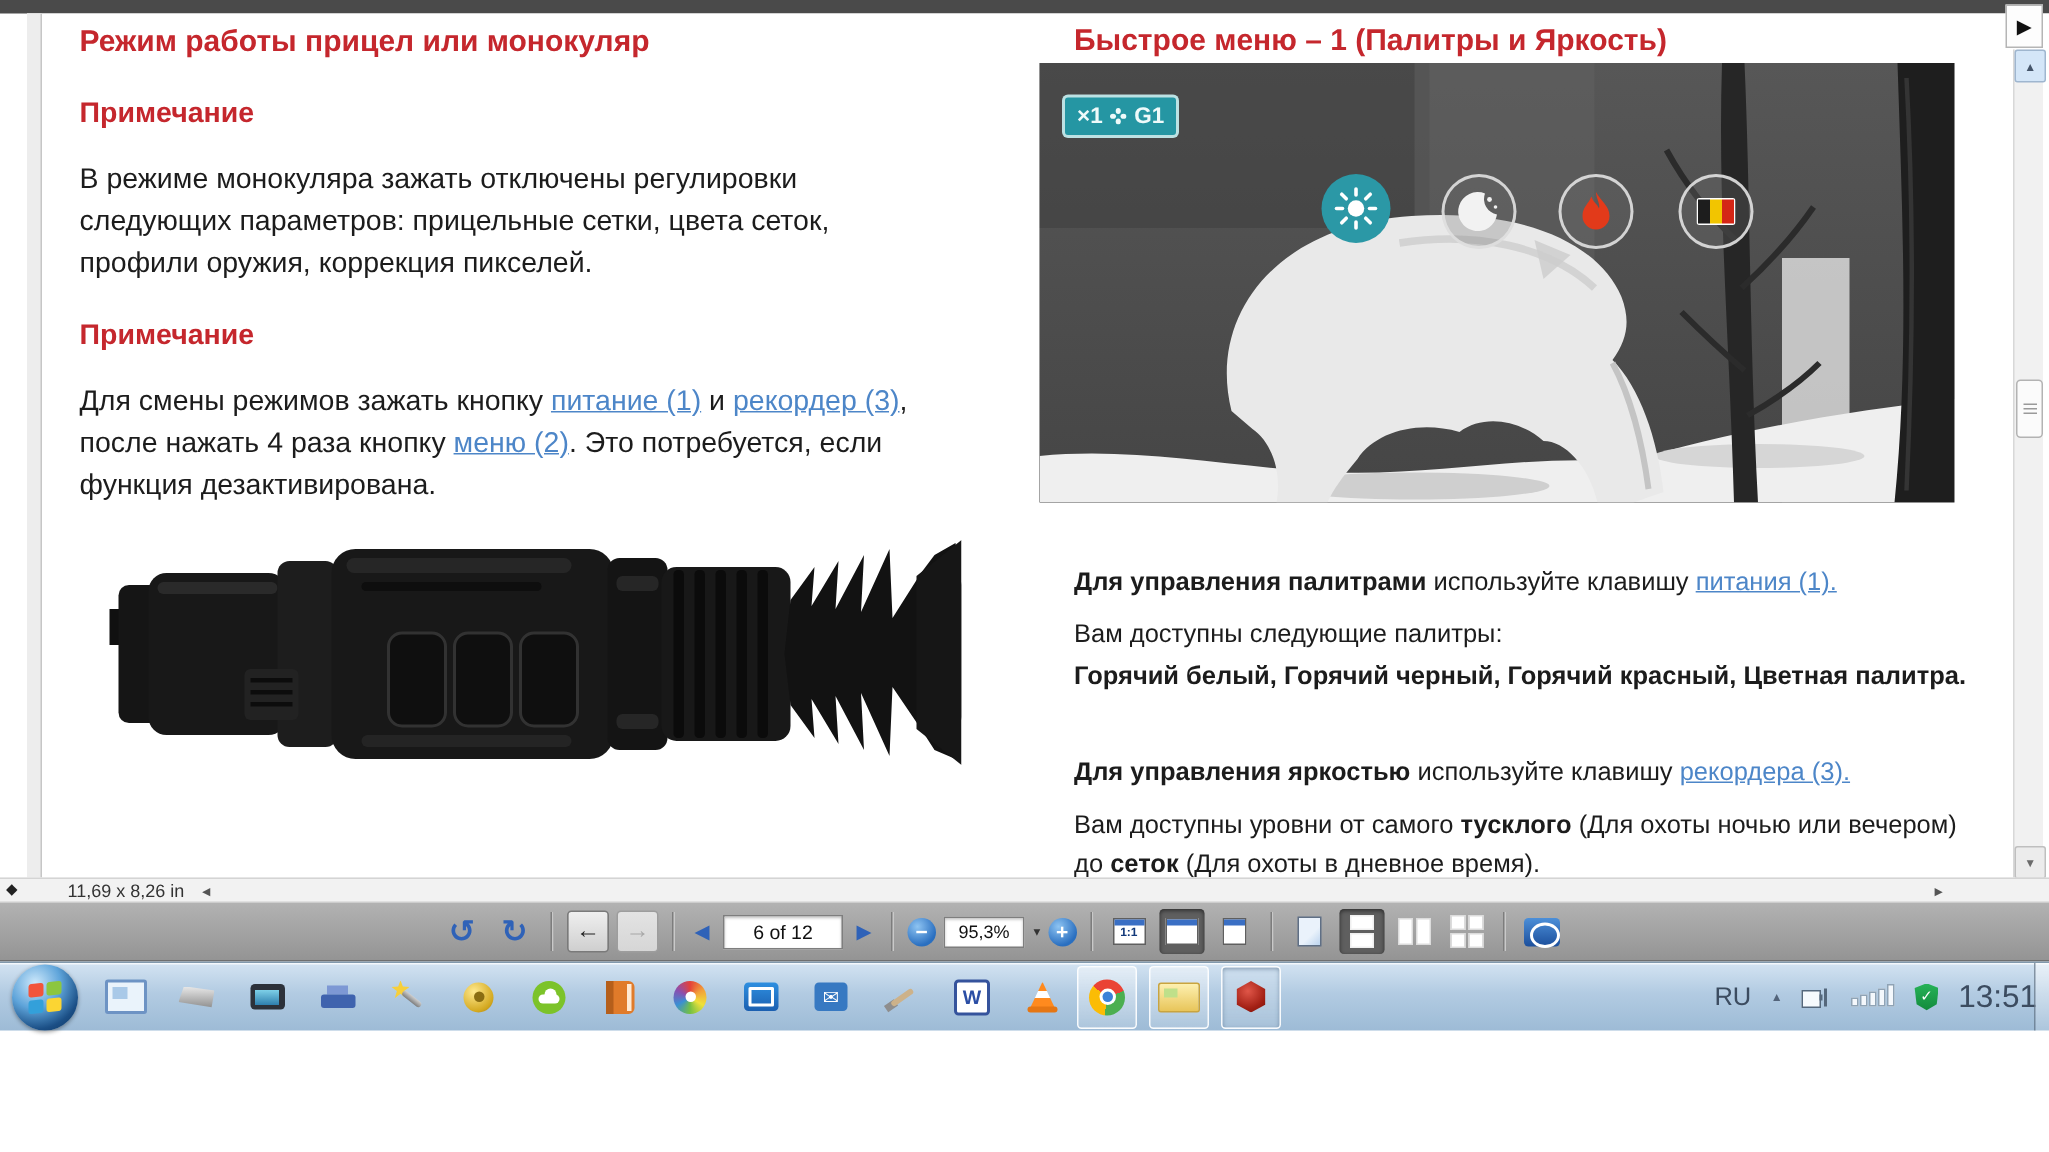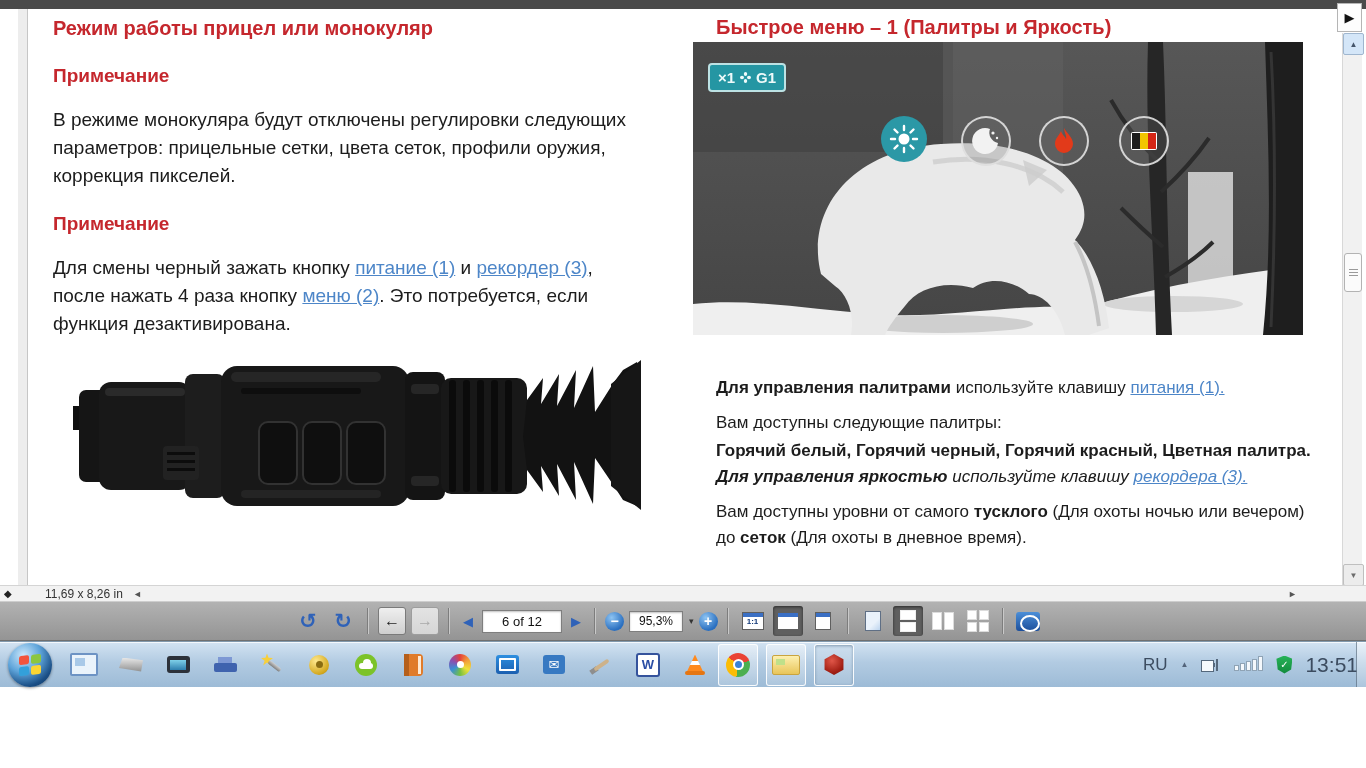--- a/index.html
+++ b/index.html
@@ -135,23 +135,23 @@
 <body>
 
 <div class="abs top-strip"></div>
 
 <div class="abs doc">
   <div class="abs page-edge"></div>
 
   <div class="abs left-col">
     <h1 class="red-head">Режим работы прицел или монокуляр</h1>
     <span class="note sp22">Примечание</span>
-    <p class="bodytxt sp18">В режиме монокуляра будут отключены регулировки следующих параметров: прицельные сетки, цвета сеток, профили оружия, коррекция пикселей.</p>
+    <p class="bodytxt sp18">В режиме монокуляра зажать отключены регулировки следующих параметров: прицельные сетки, цвета сеток, профили оружия, коррекция пикселей.</p>
     <span class="note sp22">Примечание</span>
-    <p class="bodytxt sp18"><span>Для смены черный зажать кнопку </span><span class="link">питание (1)</span><span> и </span><span class="link">рекордер (3)</span><span>, после нажать 4 раза кнопку </span><span class="link">меню (2)</span><span>. Это потребуется, если функция дезактивирована.</span></p>
+    <p class="bodytxt sp18"><span>Для смены режимов зажать кнопку </span><span class="link">питание (1)</span><span> и </span><span class="link">рекордер (3)</span><span>, после нажать 4 раза кнопку </span><span class="link">меню (2)</span><span>. Это потребуется, если функция дезактивирована.</span></p>
 
     
     <svg class="sp18" width="570" height="160" viewBox="0 0 570 160" style="display:block;margin-left:18px;">
       <rect x="2" y="52" width="10" height="24" fill="#101010"></rect>
       <rect x="8" y="36" width="32" height="92" rx="7" fill="#151515"></rect>
       <rect x="28" y="28" width="92" height="108" rx="12" fill="#181818"></rect>
       <rect x="34" y="34" width="80" height="8" rx="4" fill="#2a2a2a"></rect>
       <rect x="114" y="20" width="40" height="124" rx="8" fill="#1d1d1d"></rect>
       <rect x="92" y="92" width="36" height="34" rx="4" fill="#222"></rect>
       <rect x="96" y="98" width="28" height="3" fill="#0c0c0c"></rect>
@@ -259,21 +259,21 @@
         <rect x="9" y="1" width="8" height="16" fill="#f2c500"></rect>
         <rect x="17" y="1" width="8" height="16" fill="#d42616"></rect>
       </svg>
     </div>
   </div>
 
   <div class="abs right-col" style="top:366px;">
     <p class="bodytxt"><b>Для управления палитрами</b><span> используйте клавишу </span><span class="link">питания (1).</span></p>
     <p class="bodytxt" style="margin-top:9px;">Вам доступны следующие палитры:</p>
     <p class="bodytxt" style="margin-top:2px;font-weight:bold;">Горячий белый, Горячий черный, Горячий красный, Цветная палитра.</p>
-    <p class="bodytxt" style="font-style:italic;"><b>Для управления яркостью</b><span> используйте клавишу </span><span class="link">рекордера (3).</span></p>
+    <p class="bodytxt" style="margin-top:38px;"><b>Для управления яркостью</b><span> используйте клавишу </span><span class="link">рекордера (3).</span></p>
     <p class="bodytxt" style="margin-top:9px;"><span>Вам доступны уровни от самого </span><b>тусклого</b><span> (Для охоты ночью или вечером) до </span><b>сеток</b><span> (Для охоты в дневное время).</span></p>
   </div>
 </div>
 
 <div class="abs expand-btn">
     <span>▶</span>
   </div>
 <div class="abs scrollbar">
   <div class="abs sb-btn" style="top:0;">
       <span>▲</span>

